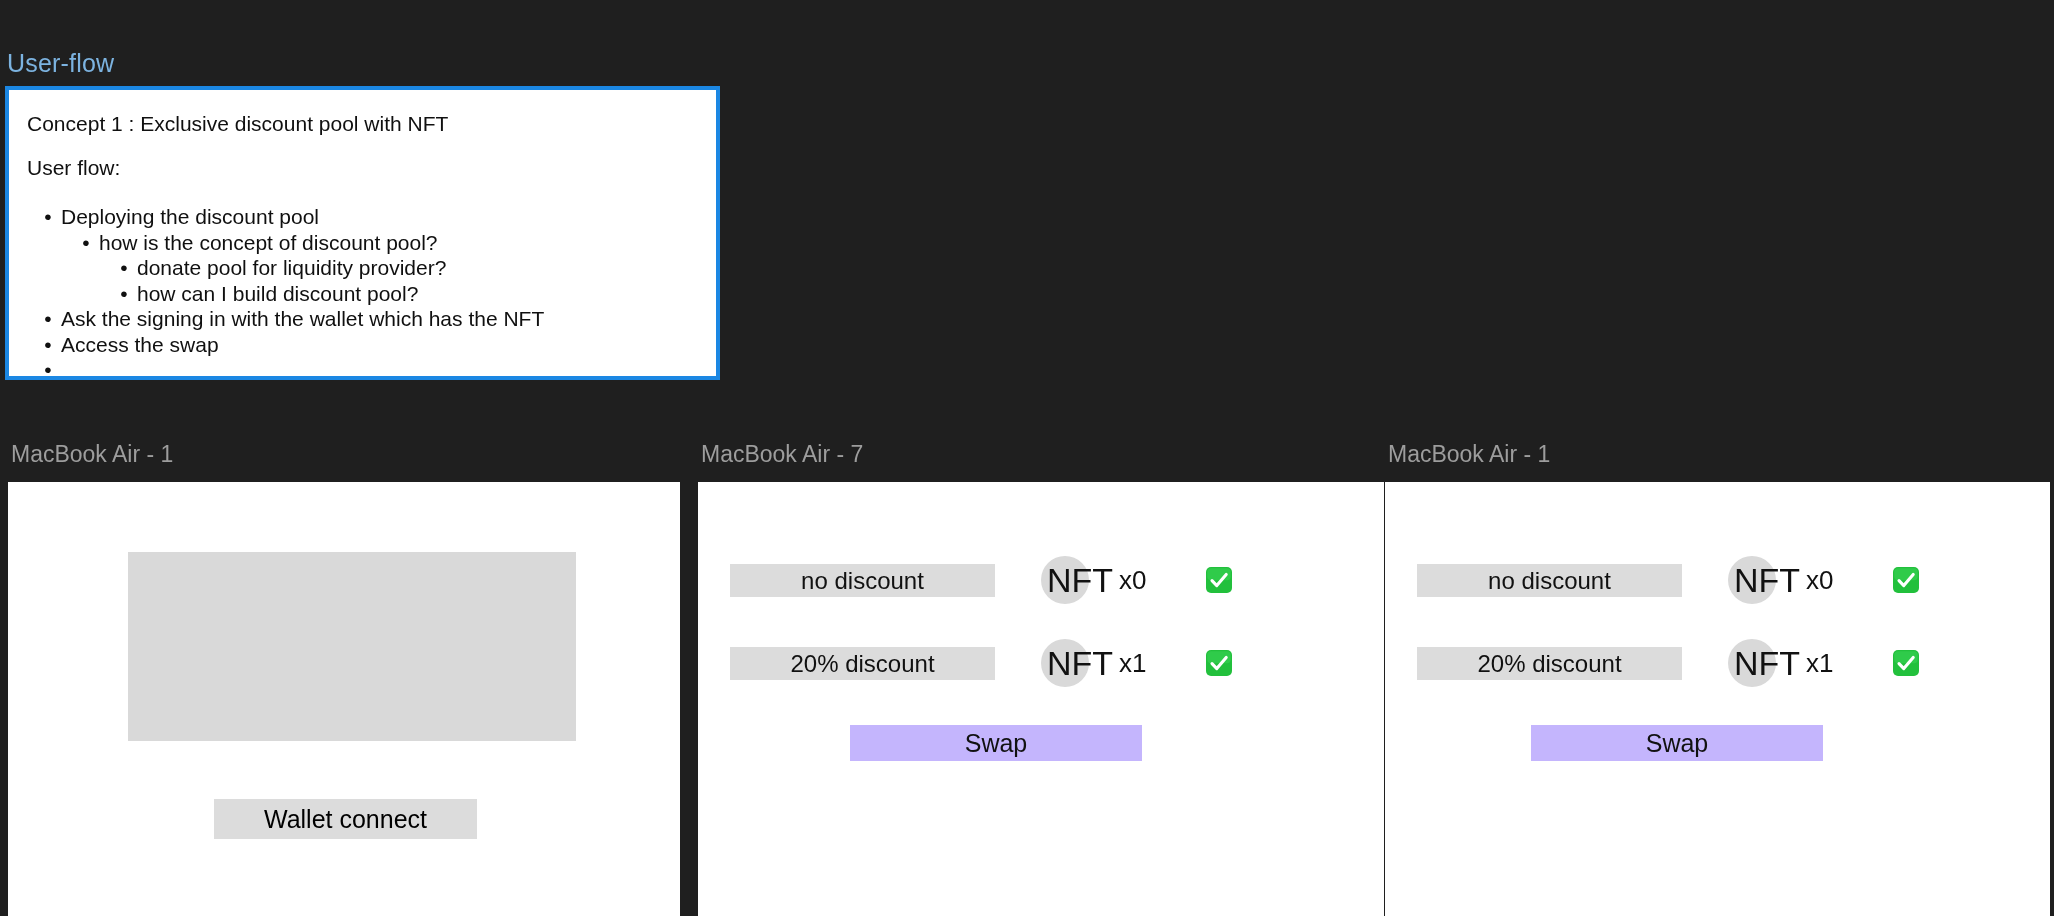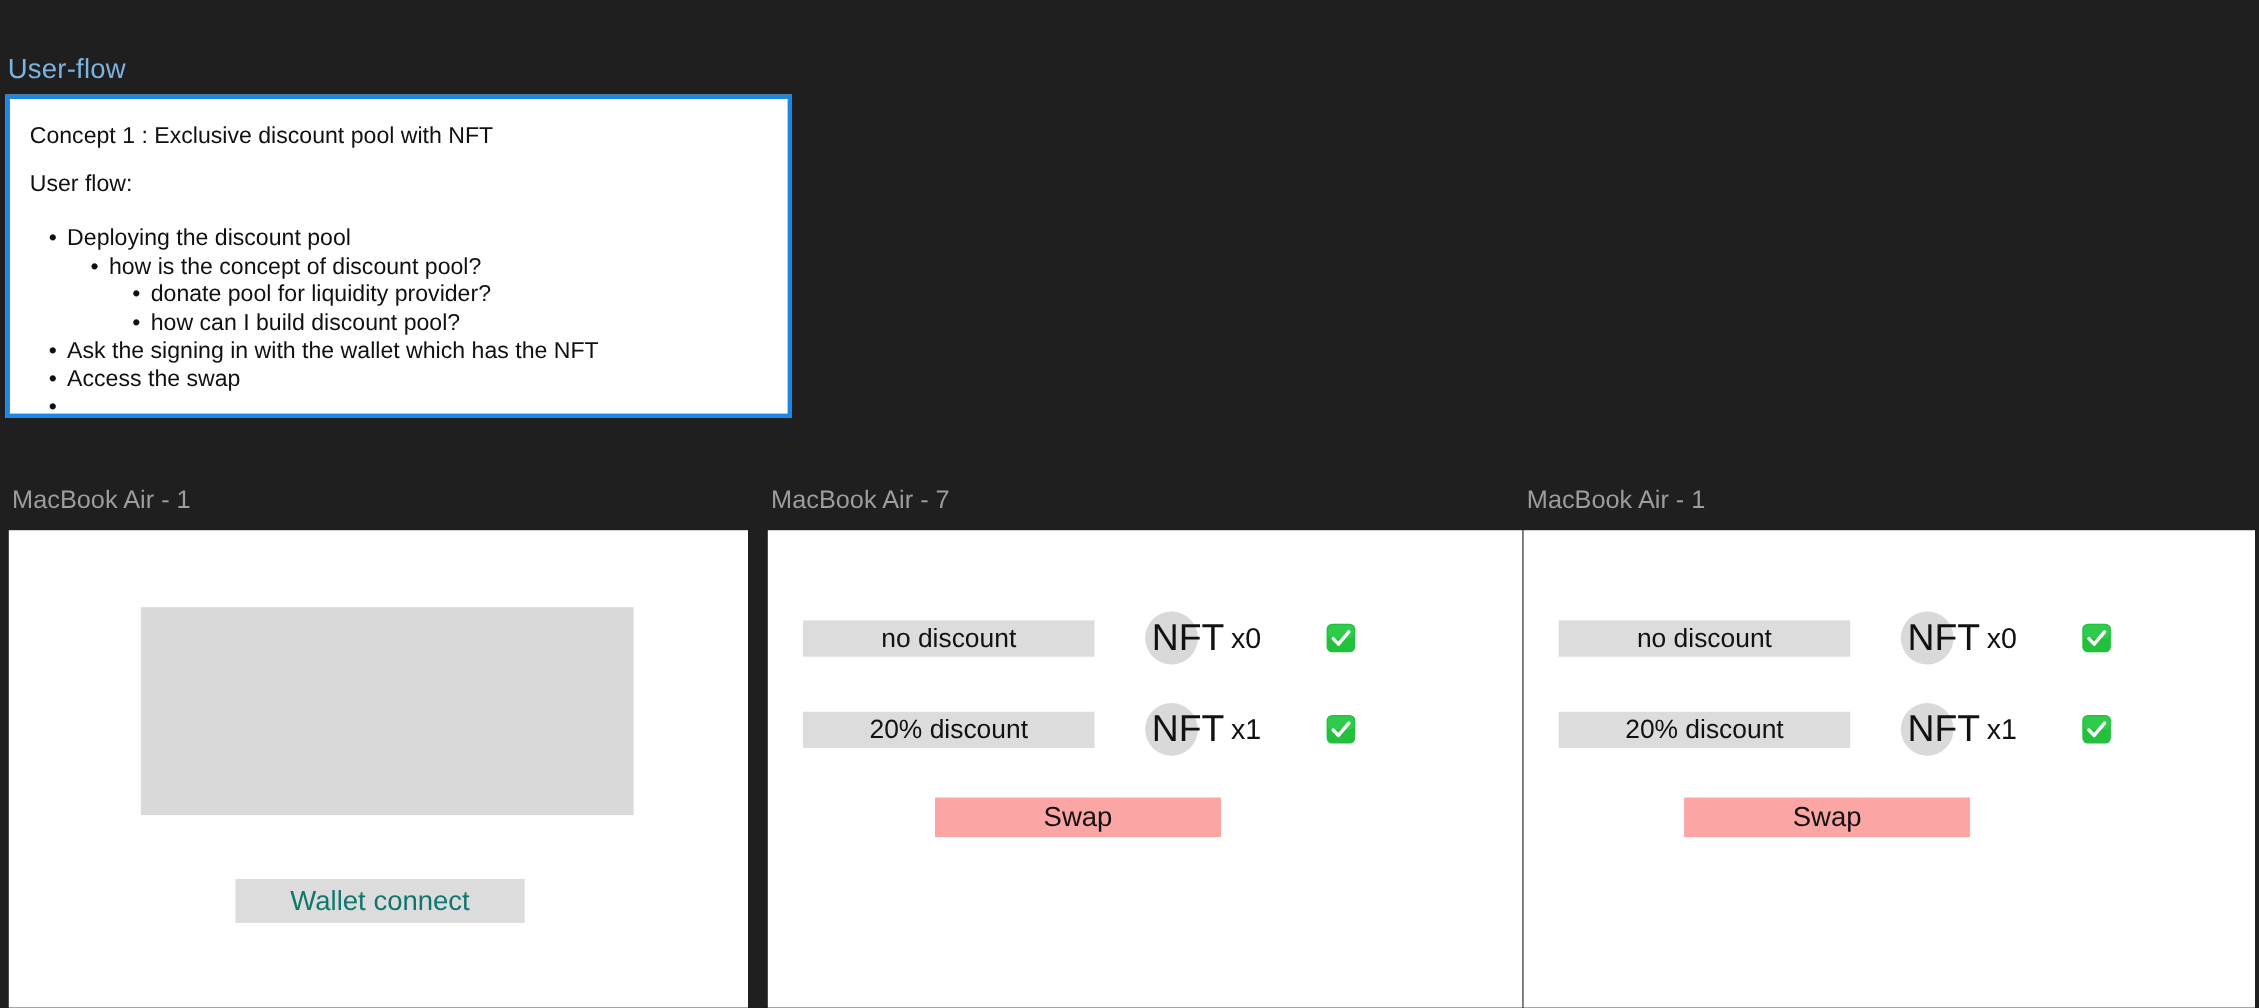--- a/index.html
+++ b/index.html
@@ -120,21 +120,21 @@
     height: 189px;
     background: #d9d9d9;
   }
   #wallet-connect-button {
     position: absolute;
     left: 206px;
     top: 317px;
     width: 263px;
     height: 40px;
     background: #dcdcdc;
-    color: #0f766e;
+    color: #000000;
     font-size: 25px;
     line-height: 40px;
     text-align: center;
     border: none;
     padding: 0;
     font-family: "Liberation Sans", sans-serif;
     cursor: pointer;
   }
 
   
@@ -186,23 +186,23 @@
   }
   .check-icon {
     margin-left: 58px;
     width: 28px;
     height: 28px;
     display: inline-block;
     flex: 0 0 auto;
   }
   .swap-button {
     position: absolute;
-    width: 260px;
+    width: 292px;
     height: 36px;
-    background: #fca5a5;
+    background: #c4b5fd;
     color: #111;
     font-size: 25px;
     line-height: 36px;
     text-align: center;
     border: none;
     padding: 0;
     font-family: "Liberation Sans", sans-serif;
     cursor: pointer;
   }
 

